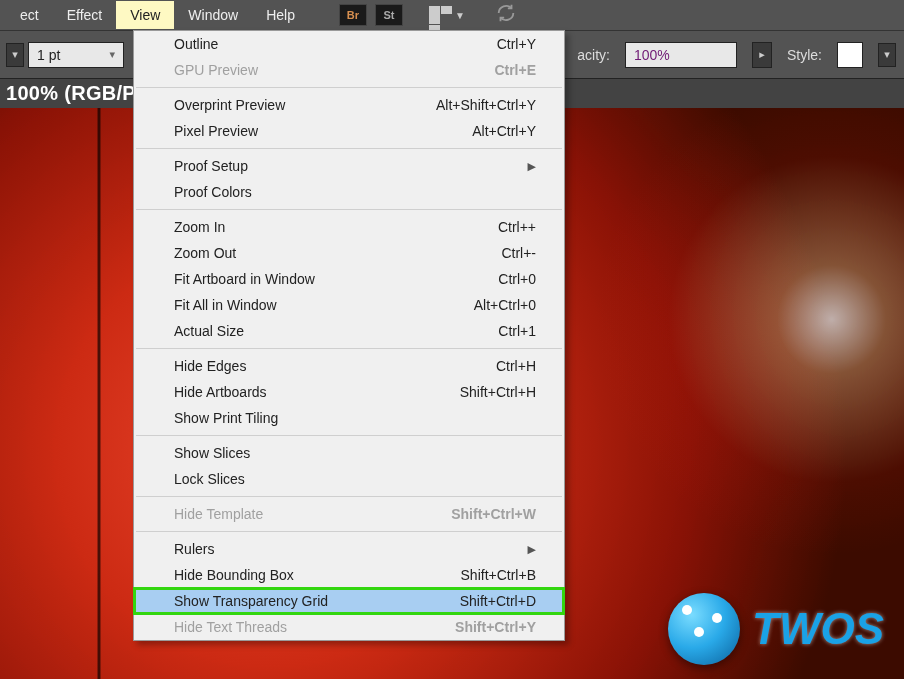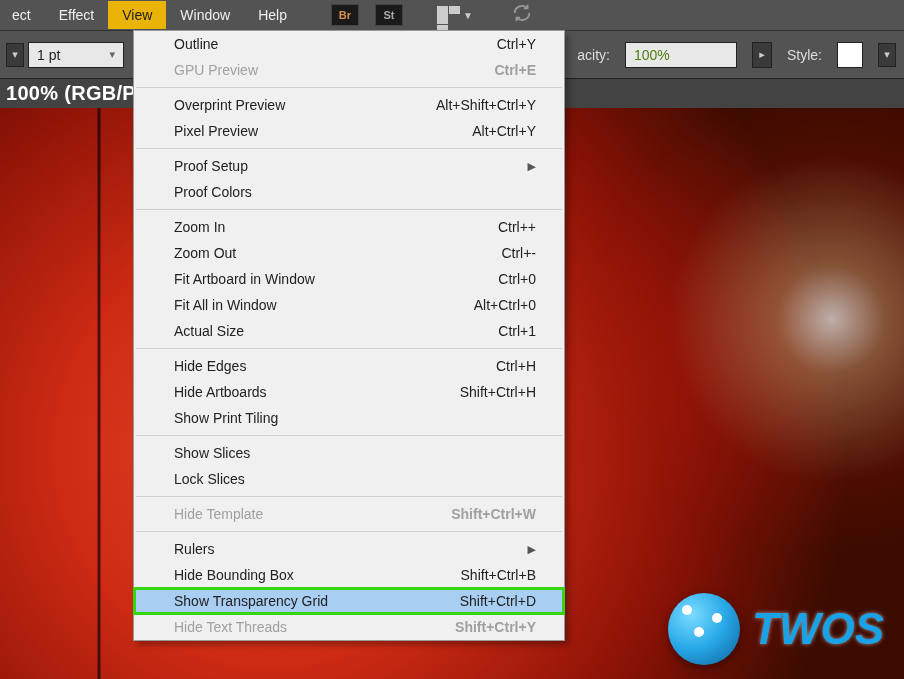--- a/index.html
+++ b/index.html
@@ -1,43 +1,43 @@
 <!DOCTYPE html>
 <html><head>
 <meta charset="utf-8">
 <style>
 * { margin: 0; padding: 0; box-sizing: border-box; font-family: "Segoe UI", Tahoma, sans-serif; }
 body { width: 904px; height: 679px; overflow: hidden; background: #2a2a2a; position: relative; }
 
 
-.menubar { height: 30px; background: #535353; display: flex; align-items: center; padding-left: 12px; }
+.menubar { height: 30px; background: #535353; display: flex; align-items: center; padding-left: 20px; }
 .menubar-item { color: #eee; font-size: 14px; padding: 6px 14px; cursor: default; }
 .menubar-item.partial { padding-left: 0; }
-.menubar-item.active { background: #eab308; color: #222; }
-.menubar-icons { display: flex; align-items: center; gap: 16px; margin-left: 30px; }
+.menubar-item.active { background: #fef9c3; color: #222; }
+.menubar-icons { display: flex; align-items: center; gap: 8px; margin-left: 30px; }
 .app-icon { width: 28px; height: 22px; display: flex; align-items: center; justify-content: center; font-size: 11px; font-weight: bold; }
 .br-icon { background: #1a1a1a; color: #d89050; border: 1px solid #444; }
 .st-icon { background: #1a1a1a; color: #aaa; border: 1px solid #444; }
 .workspace-icon { width: 24px; height: 18px; margin-left: 18px; display: flex; flex-wrap: wrap; gap: 1px; }
 .workspace-icon span { background: #ccc; }
 .workspace-icon span:first-child { width: 11px; height: 18px; }
 .workspace-icon span:nth-child(2) { width: 11px; height: 8px; }
 .workspace-icon span:nth-child(3) { width: 11px; height: 8px; }
 .caret { color: #ccc; font-size: 10px; margin-left: 2px; }
 .sync-icon { margin-left: 22px; color: #999; font-size: 18px; }
 
 
 .optionsbar { height: 48px; background: #535353; border-top: 1px solid #333; display: flex; align-items: center; padding: 0 6px; position: relative; }
 .opt-left { display: flex; align-items: center; gap: 4px; }
 .dd-caret { width: 18px; height: 24px; background: #3a3a3a; border: 1px solid #222; color: #ccc; display: flex; align-items: center; justify-content: center; font-size: 11px; }
 .stroke-field { width: 96px; height: 26px; background: #e8e8e8; border: 1px solid #222; color: #222; font-size: 14px; padding: 0 8px; display: flex; align-items: center; justify-content: space-between; }
 .stroke-field .dd { color: #666; font-size: 11px; }
 .opt-right { position: absolute; right: 8px; display: flex; align-items: center; gap: 15px; }
 .opt-label { color: #ddd; font-size: 14px; }
-.opacity-field { width: 112px; height: 26px; background: #e8e8e8; border: 1px solid #222; color: #4d7c0f; font-size: 14px; padding: 0 8px; display: flex; align-items: center; }
+.opacity-field { width: 112px; height: 26px; background: #e8e8e8; border: 1px solid #222; color: #701a75; font-size: 14px; padding: 0 8px; display: flex; align-items: center; }
 .opacity-caret { width: 20px; height: 26px; background: #3a3a3a; border: 1px solid #222; color: #ccc; display: flex; align-items: center; justify-content: center; font-size: 11px; }
 .style-swatch { width: 26px; height: 26px; background: #fff; border: 1px solid #222; }
 
 
 .doctab-area { height: 30px; background: #434343; border-top: 1px solid #222; display: flex; align-items: center; }
 .doctab { color: #fff; font-weight: bold; font-size: 20px; padding: 0 6px; letter-spacing: 0.3px; }
 
 
 .canvas { position: absolute; top: 108px; left: 0; right: 0; bottom: 0; overflow: hidden; }
 .canvas-bg { position: absolute; inset: 0;

